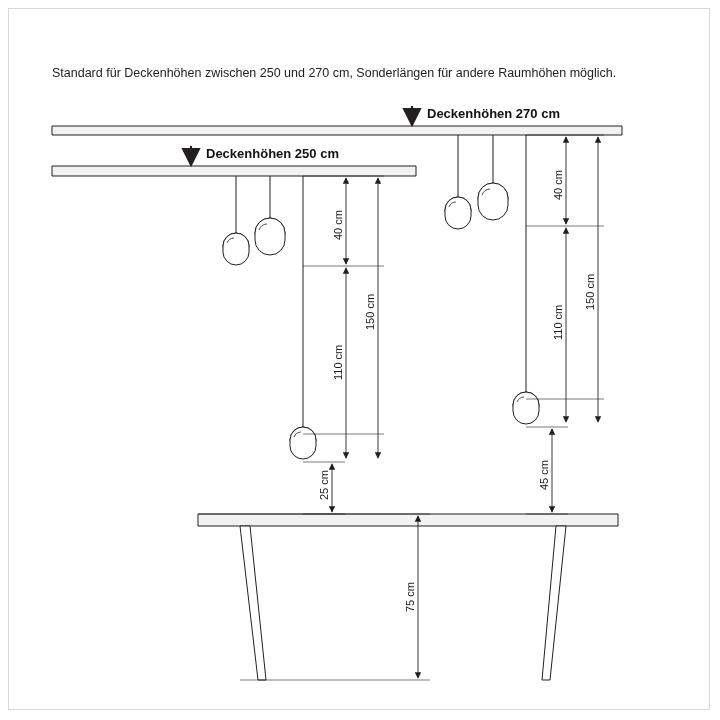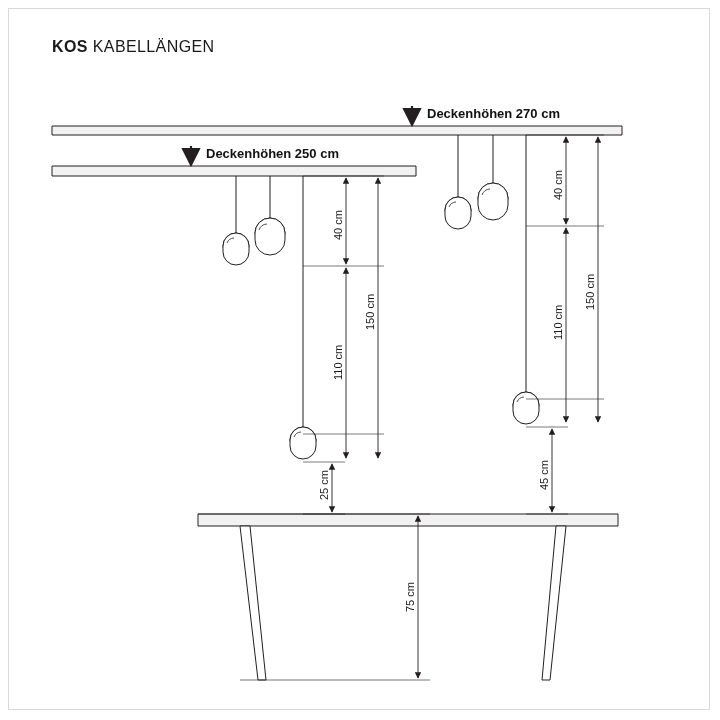--- a/index.html
+++ b/index.html
@@ -71,25 +71,22 @@
     fill: #111;
   }
 </style>
 </head>
 <body>
 
 <div id="page">
 
   <div class="frame"></div>
 
-  <div class="title">
-    <span class="bold">KOS</span>
-    <span class="light">KABELLÄNGEN</span>
-  </div>
-
+
+  <div class="subtitle">Standard für Deckenhöhen zwischen 250 und 270 cm, Sonderlängen für andere Raumhöhen möglich.</div>
 
   <svg class="diagram" viewBox="0 0 720 720">
     <defs>
       <marker id="arrHead" viewBox="0 0 10 10" refX="9" refY="5" markerWidth="7" markerHeight="7" orient="auto-start-reverse">
         <path d="M0,0 L10,5 L0,10 z" fill="#231f20"></path>
       </marker>
       <marker id="arrHeadStart" viewBox="0 0 10 10" refX="9" refY="5" markerWidth="7" markerHeight="7" orient="auto-start-reverse">
         <path d="M0,0 L10,5 L0,10 z" fill="#231f20"></path>
       </marker>
       <marker id="bigArrow" viewBox="0 0 12 12" refX="10" refY="6" markerWidth="9" markerHeight="9" orient="auto-start-reverse">

